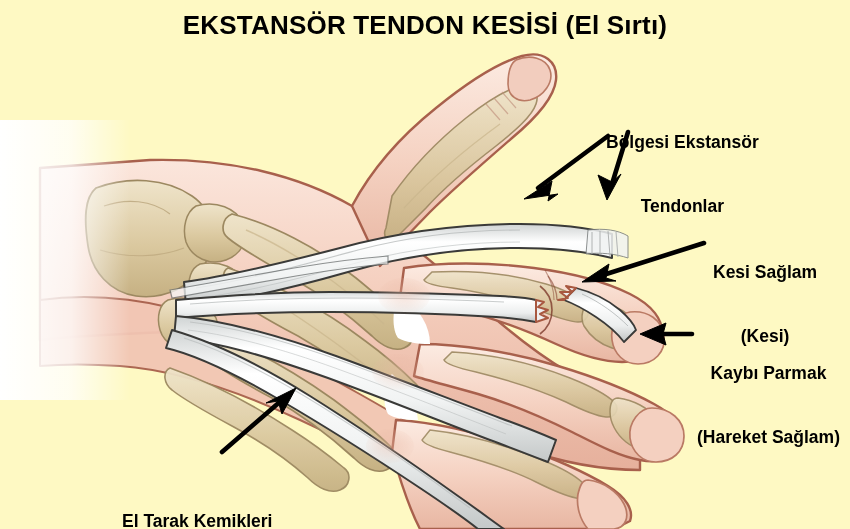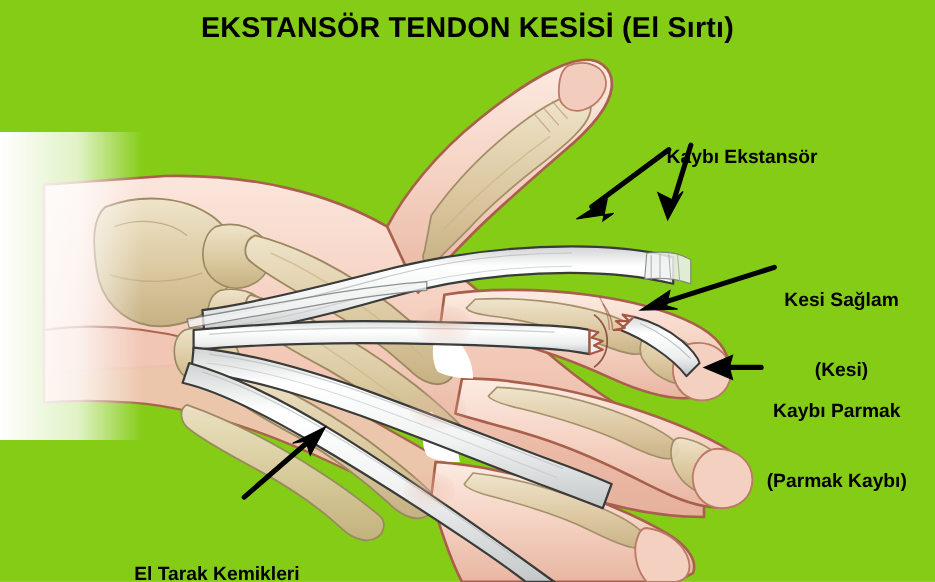--- a/index.html
+++ b/index.html
@@ -4,21 +4,21 @@
 <style>
   html, body {
     margin: 0;
     padding: 0;
     background: #ffffff;
   }
   #figure {
     position: relative;
     width: 850px;
     height: 529px;
-    background: #84cc16;
+    background: #fef9c3;
     font-family: "Liberation Sans", sans-serif;
     overflow: hidden;
   }
   #title {
     position: absolute;
     top: 10px;
     left: 0;
     width: 850px;
     text-align: center;
     font-size: 26px;
@@ -283,31 +283,32 @@
       </g>
 
       <g>
         <line x1="222" y1="452" x2="282" y2="400" stroke-width="4.6" stroke-linecap="round"></line>
         <polygon points="296,388 282,414 278,401 266,403" stroke-width="1"></polygon>
       </g>
     </g>
   </svg>
 
   <div class="callout" id="lbl-tendons">
-    <div>Kaybı Ekstansör</div>
+    <div>Bölgesi Ekstansör</div>
+    <div>Tendonlar</div>
   </div>
 
   <div class="callout" id="lbl-cut">
     <div>Kesi Sağlam</div>
     <div>(Kesi)</div>
   </div>
 
   <div class="callout" id="lbl-droop">
     <div>Kaybı Parmak</div>
-    <div>(Parmak Kaybı)</div>
+    <div>(Hareket Sağlam)</div>
   </div>
 
   <div class="callout" id="lbl-metacarp">
     <div>El Tarak Kemikleri</div>
     
   </div>
 
 </div>
 
 </body></html>

